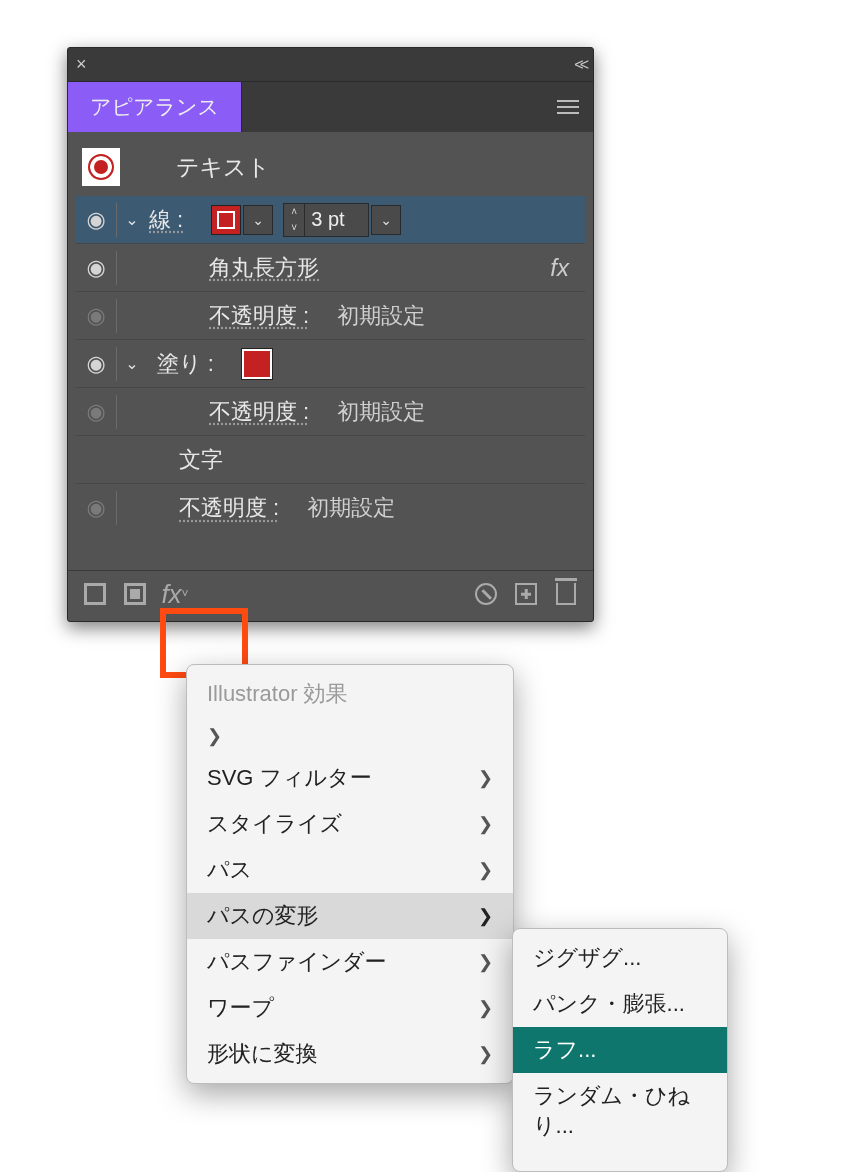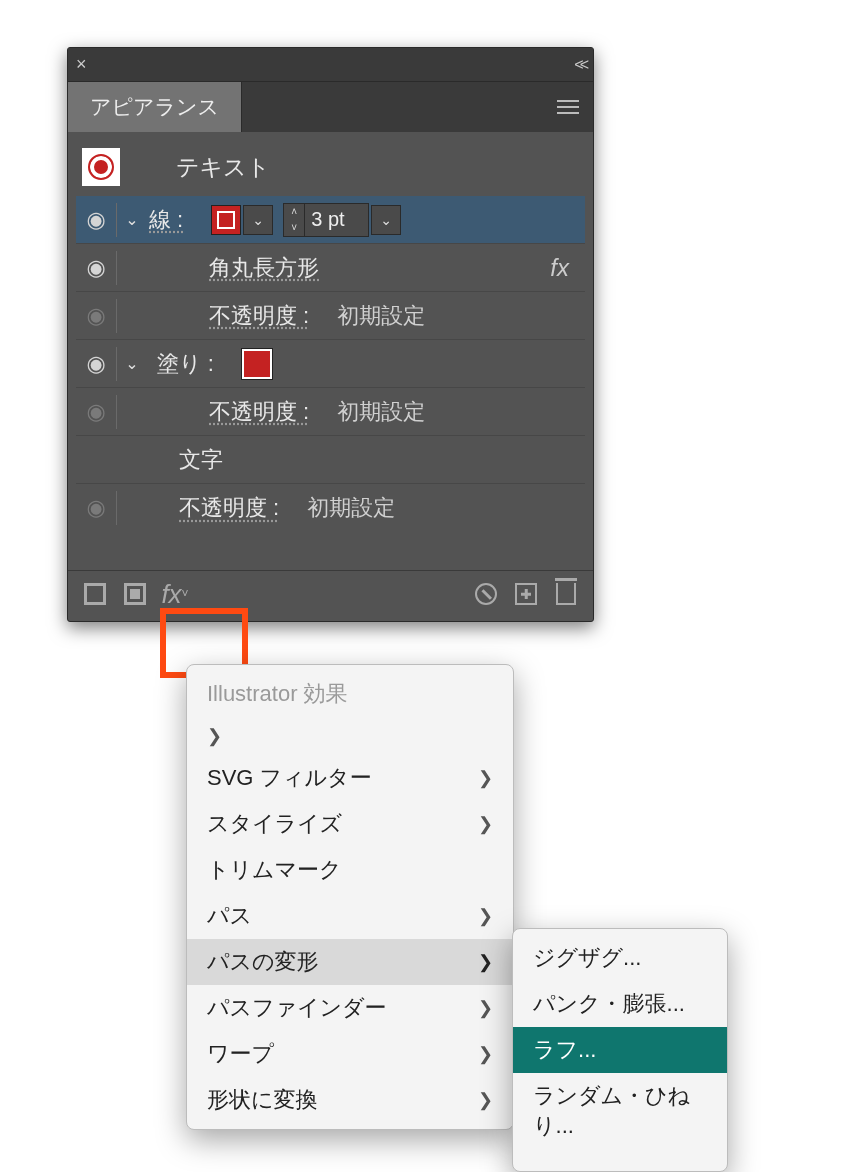--- a/index.html
+++ b/index.html
@@ -32,21 +32,21 @@
   .close-x { font-size: 18px; color: #ccc; cursor: pointer; }
   .collapse-ar { color: #ccc; font-size: 16px; letter-spacing: -4px; cursor: pointer; }
   .tab-row {
     display: flex;
     align-items: stretch;
     height: 50px;
     background: #3a3a3a;
   }
   .tab {
     padding: 0 22px;
-    background: #737373;
+    background: #8b5cf6;
     display: flex; align-items: center;
     color: #eee;
     font-size: 21px;
     border-right: 1px solid #2a2a2a;
   }
   .tab-spacer { flex: 1; }
   .menu-btn {
     width: 50px; display: flex; align-items: center; justify-content: center;
     color: #ccc; cursor: pointer;
   }
@@ -303,23 +303,20 @@
       </div>
       <div class="mi">
         <span>SVG フィルター</span>
         <span class="arr">❯</span>
       </div>
       <div class="mi">
         <span>スタイライズ</span>
         <span class="arr">❯</span>
       </div>
       <div class="mi">
-        <span>トリムマーク</span>
-      </div>
-      <div class="mi">
         <span>パス</span>
         <span class="arr">❯</span>
       </div>
       <div class="mi hover">
         <span>パスの変形</span>
         <span class="arr">❯</span>
       </div>
       <div class="mi">
         <span>パスファインダー</span>
         <span class="arr">❯</span>

